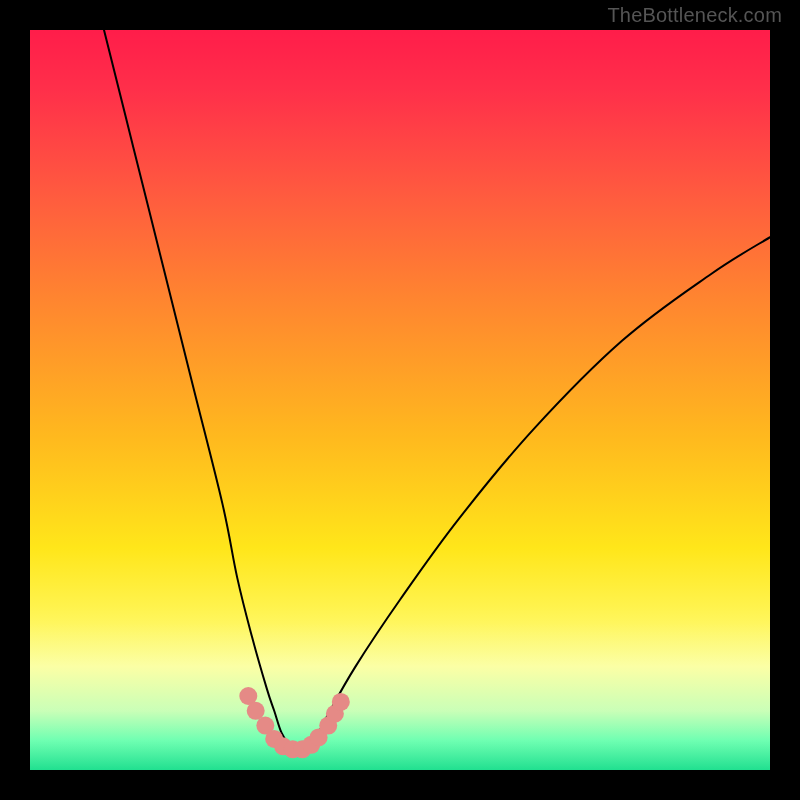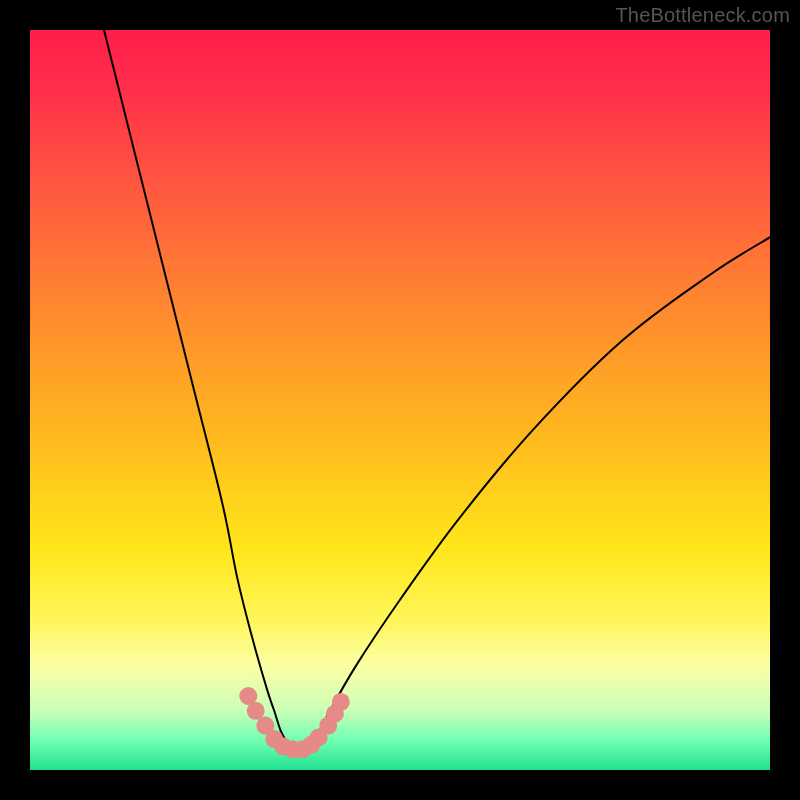--- a/index.html
+++ b/index.html
@@ -13,21 +13,21 @@
   }
   .stage {
     position: relative;
     width: 800px;
     height: 800px;
     background: #000;
   }
   .watermark {
     position: absolute;
     top: 4px;
-    right: 10px;
+    right: 18px;
     color: #555;
     font-size: 20px;
     font-weight: 500;
     letter-spacing: 0.2px;
     z-index: 4;
   }
   .plot-area {
     position: absolute;
     left: 30px;
     top: 30px;

